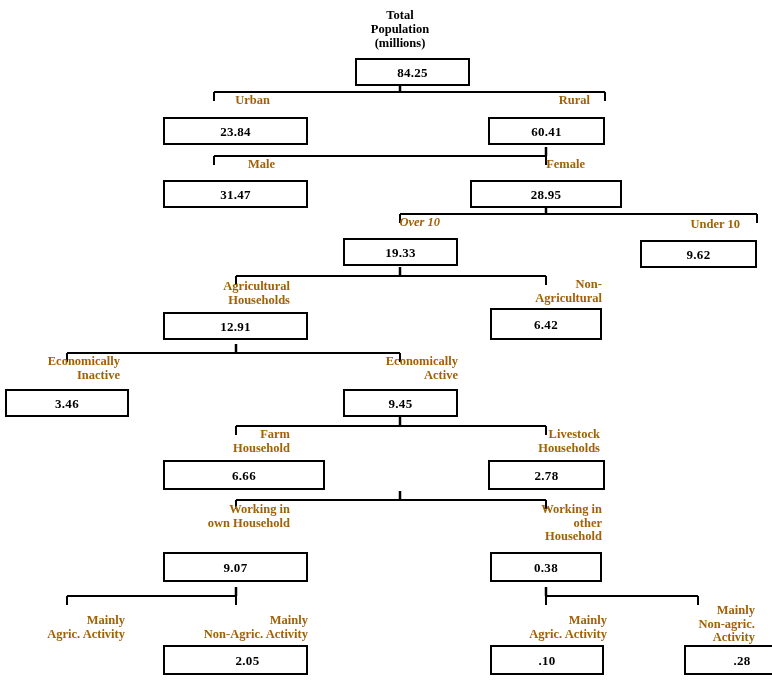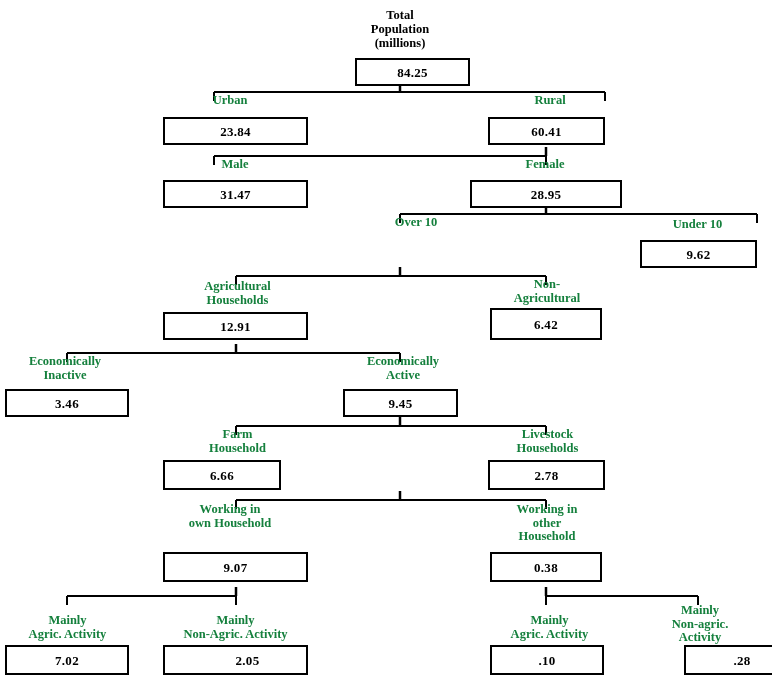--- a/index.html
+++ b/index.html
@@ -20,25 +20,25 @@
   }
   .node .val{
     font-weight:bold;
     font-size:13px;
     color:#000;
     letter-spacing:.3px;
     line-height:1;
   }
   .caption{
     position:absolute;
-    text-align:center;
+    text-align:right;
     font-weight:bold;
     font-size:12.5px;
     line-height:13.5px;
-    color:#15803d;
+    color:#a16207;
     white-space:pre-line;
   }
   .title{
     position:absolute;
     text-align:center;
     font-weight:bold;
     font-size:12.5px;
     line-height:14px;
     color:#000;
     white-space:pre-line;
@@ -112,67 +112,67 @@
     </div>
     <div class="node" style="left: 488px; top: 117px; width: 117px; height: 28px;">
       <span class="val">60.41</span>
     </div>
     <div class="node" style="left: 163px; top: 180px; width: 145px; height: 28px;">
       <span class="val">31.47</span>
     </div>
     <div class="node" style="left: 470px; top: 180px; width: 152px; height: 28px;">
       <span class="val">28.95</span>
     </div>
+    <div class="node" style="left: 343px; top: 238px; width: 115px; height: 28px;">
+      <span class="val">19.33</span>
+    </div>
     <div class="node" style="left: 640px; top: 240px; width: 117px; height: 28px;">
       <span class="val">9.62</span>
     </div>
     <div class="node" style="left: 163px; top: 312px; width: 145px; height: 28px;">
       <span class="val">12.91</span>
     </div>
     <div class="node" style="left: 490px; top: 308px; width: 112px; height: 32px;">
       <span class="val">6.42</span>
     </div>
     <div class="node" style="left: 5px; top: 389px; width: 124px; height: 28px;">
       <span class="val">3.46</span>
     </div>
     <div class="node" style="left: 343px; top: 389px; width: 115px; height: 28px;">
       <span class="val">9.45</span>
     </div>
-    <div class="node" style="left: 163px; top: 460px; width: 118px; height: 30px;">
+    <div class="node" style="left: 163px; top: 460px; width: 162px; height: 30px;">
       <span class="val">6.66</span>
     </div>
     <div class="node" style="left: 488px; top: 460px; width: 117px; height: 30px;">
       <span class="val">2.78</span>
     </div>
     <div class="node" style="left: 163px; top: 552px; width: 145px; height: 30px;">
       <span class="val">9.07</span>
     </div>
     <div class="node" style="left: 490px; top: 552px; width: 112px; height: 30px; align-items: center;">
       <span class="val">0.38</span>
-    </div>
-    <div class="node" style="left: 5px; top: 645px; width: 124px; height: 30px;">
-      <span class="val">7.02</span>
     </div>
     <div class="node" style="left: 163px; top: 645px; width: 145px; height: 30px; padding-left: 24px;">
       <span class="val">2.05</span>
     </div>
     <div class="node" style="left: 490px; top: 645px; width: 114px; height: 30px;">
       <span class="val">.10</span>
     </div>
     <div class="node" style="left: 640px; top: 645px; width: 116px; height: 30px; margin-left: 44px;">
       <span class="val">.28</span>
     </div>
     <div class="title" style="left: 350px; top: 8px; width: 100px;">Total
 Population
 (millions)</div>
     <div class="caption" style="left: 190px; top: 94px; width: 80px;">Urban</div>
     <div class="caption" style="left: 510px; top: 94px; width: 80px;">Rural</div>
     <div class="caption" style="left: 195px; top: 158px; width: 80px;">Male</div>
     <div class="caption" style="left: 505px; top: 158px; width: 80px;">Female</div>
-    <div class="caption" style="left: 376px; top: 216px; width: 80px;">Over 10</div>
+    <div class="caption" style="left: 360px; top: 216px; width: 80px; font-style: italic;">Over 10</div>
     <div class="caption" style="left: 655px; top: 218px; width: 85px;">Under 10</div>
     <div class="caption" style="left: 185px; top: 280px; width: 105px;">Agricultural
 Households</div>
     <div class="caption" style="left: 492px; top: 278px; width: 110px;">Non-
 Agricultural</div>
     <div class="caption" style="left: 10px; top: 355px; width: 110px;">Economically
 Inactive</div>
     <div class="caption" style="left: 348px; top: 355px; width: 110px;">Economically
 Active</div>
     <div class="caption" style="left: 185px; top: 428px; width: 105px;">Farm

